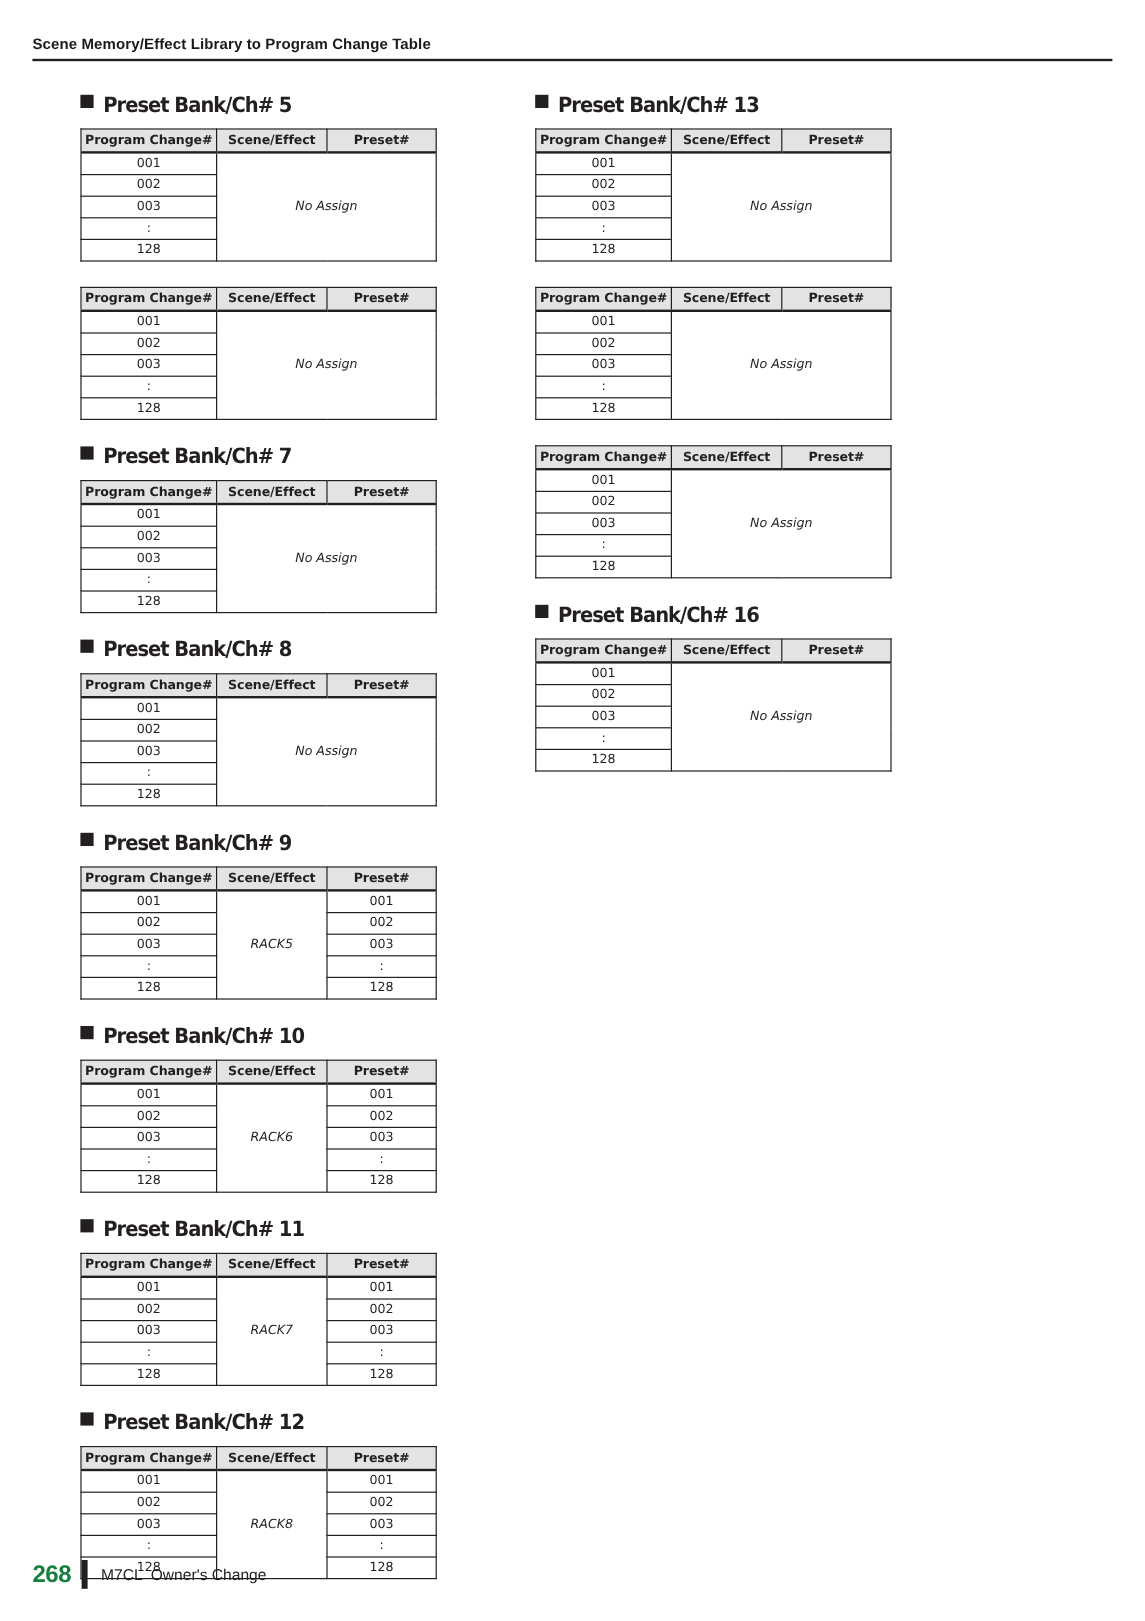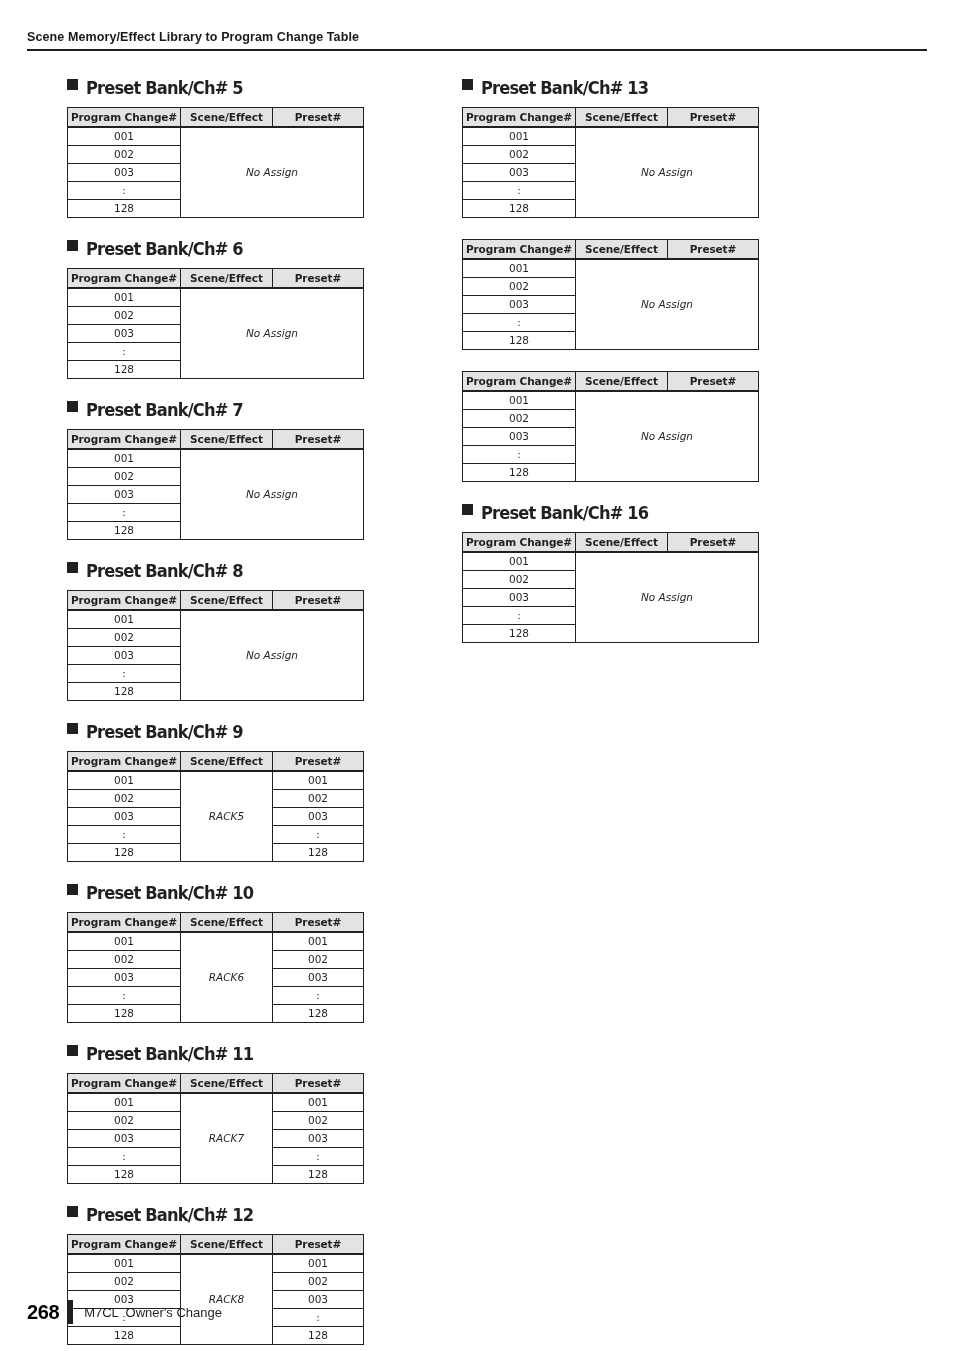--- a/index.html
+++ b/index.html
@@ -40,21 +40,21 @@
     position: absolute;
     left: 0;
     top: 78px;
     width: 954px;
   }
   .column {
     position: absolute;
     top: 0;
   }
   #col-left  { left: 67px;  width: 300px; }
-  #col-right { left: 462px; width: 300px; }
+  #col-right { left: 446px; width: 300px; }
 
   .section { margin-bottom: 0; }
 
   .section-heading {
     display: flex;
     height: 26px;
     margin: 0 0 3px 0;
   }
   .bullet-square {
     width: 11px;
@@ -122,21 +122,21 @@
     position: absolute;
     left: 27px;
     bottom: 26px;
     display: flex;
     align-items: center;
     height: 26px;
   }
   #page-footer .page-num {
     font-size: 20px;
     font-weight: bold;
-    color: #000000;
+    color: #15803d;
     font-family: "Liberation Sans", sans-serif;
     letter-spacing: -0.4px;
   }
   #page-footer .foot-bar {
     width: 5px;
     height: 24px;
     background: #231f20;
     margin: 0 11px 0 9px;
   }
   #page-footer .foot-text {
@@ -189,24 +189,20 @@
               <td class="colon">:</td>
             </tr>
             <tr>
               <td>128</td>
             </tr>
           </tbody>
         </table>
         <div class="gap-after-table"></div>
       </div>
       <div class="section">
-        <div class="section-heading">
-          <span class="bullet-square"></span>
-          <span class="section-title">Preset Bank/Ch# 6</span>
-        </div>
         <table class="pc-table">
           <colgroup>
             <col class="c-pc">
             <col class="c-scene">
             <col class="c-preset">
           </colgroup>
           <thead>
             <tr>
               <th>Program Change#</th>
               <th>Scene/Effect</th>

